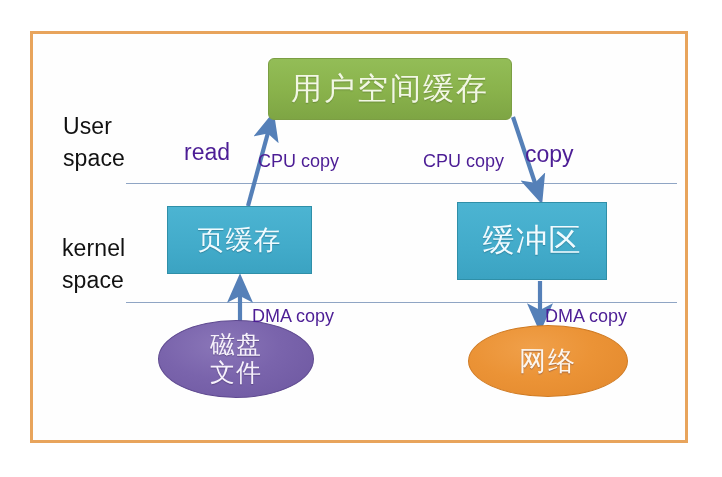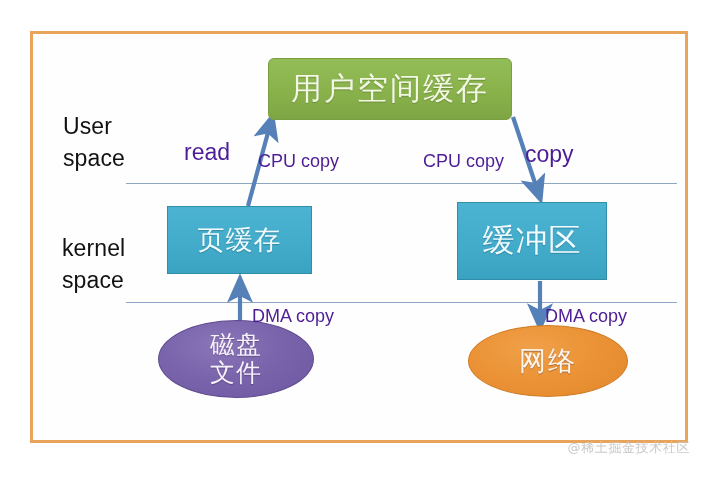--- a/index.html
+++ b/index.html
@@ -221,15 +221,14 @@
     <span class="cn">网络</span>
   </div>
 
   <div class="anno" id="anno-read">read</div>
   <div class="anno" id="anno-write">copy</div>
   <div class="anno" id="anno-cpu-1">CPU copy</div>
   <div class="anno" id="anno-cpu-2">CPU copy</div>
   <div class="anno" id="anno-dma-1">DMA copy</div>
   <div class="anno" id="anno-dma-2">DMA copy</div>
 
-  <div id="watermark">@稀土掘金技术社区</div>
 
 </div>
 
 </body></html>

